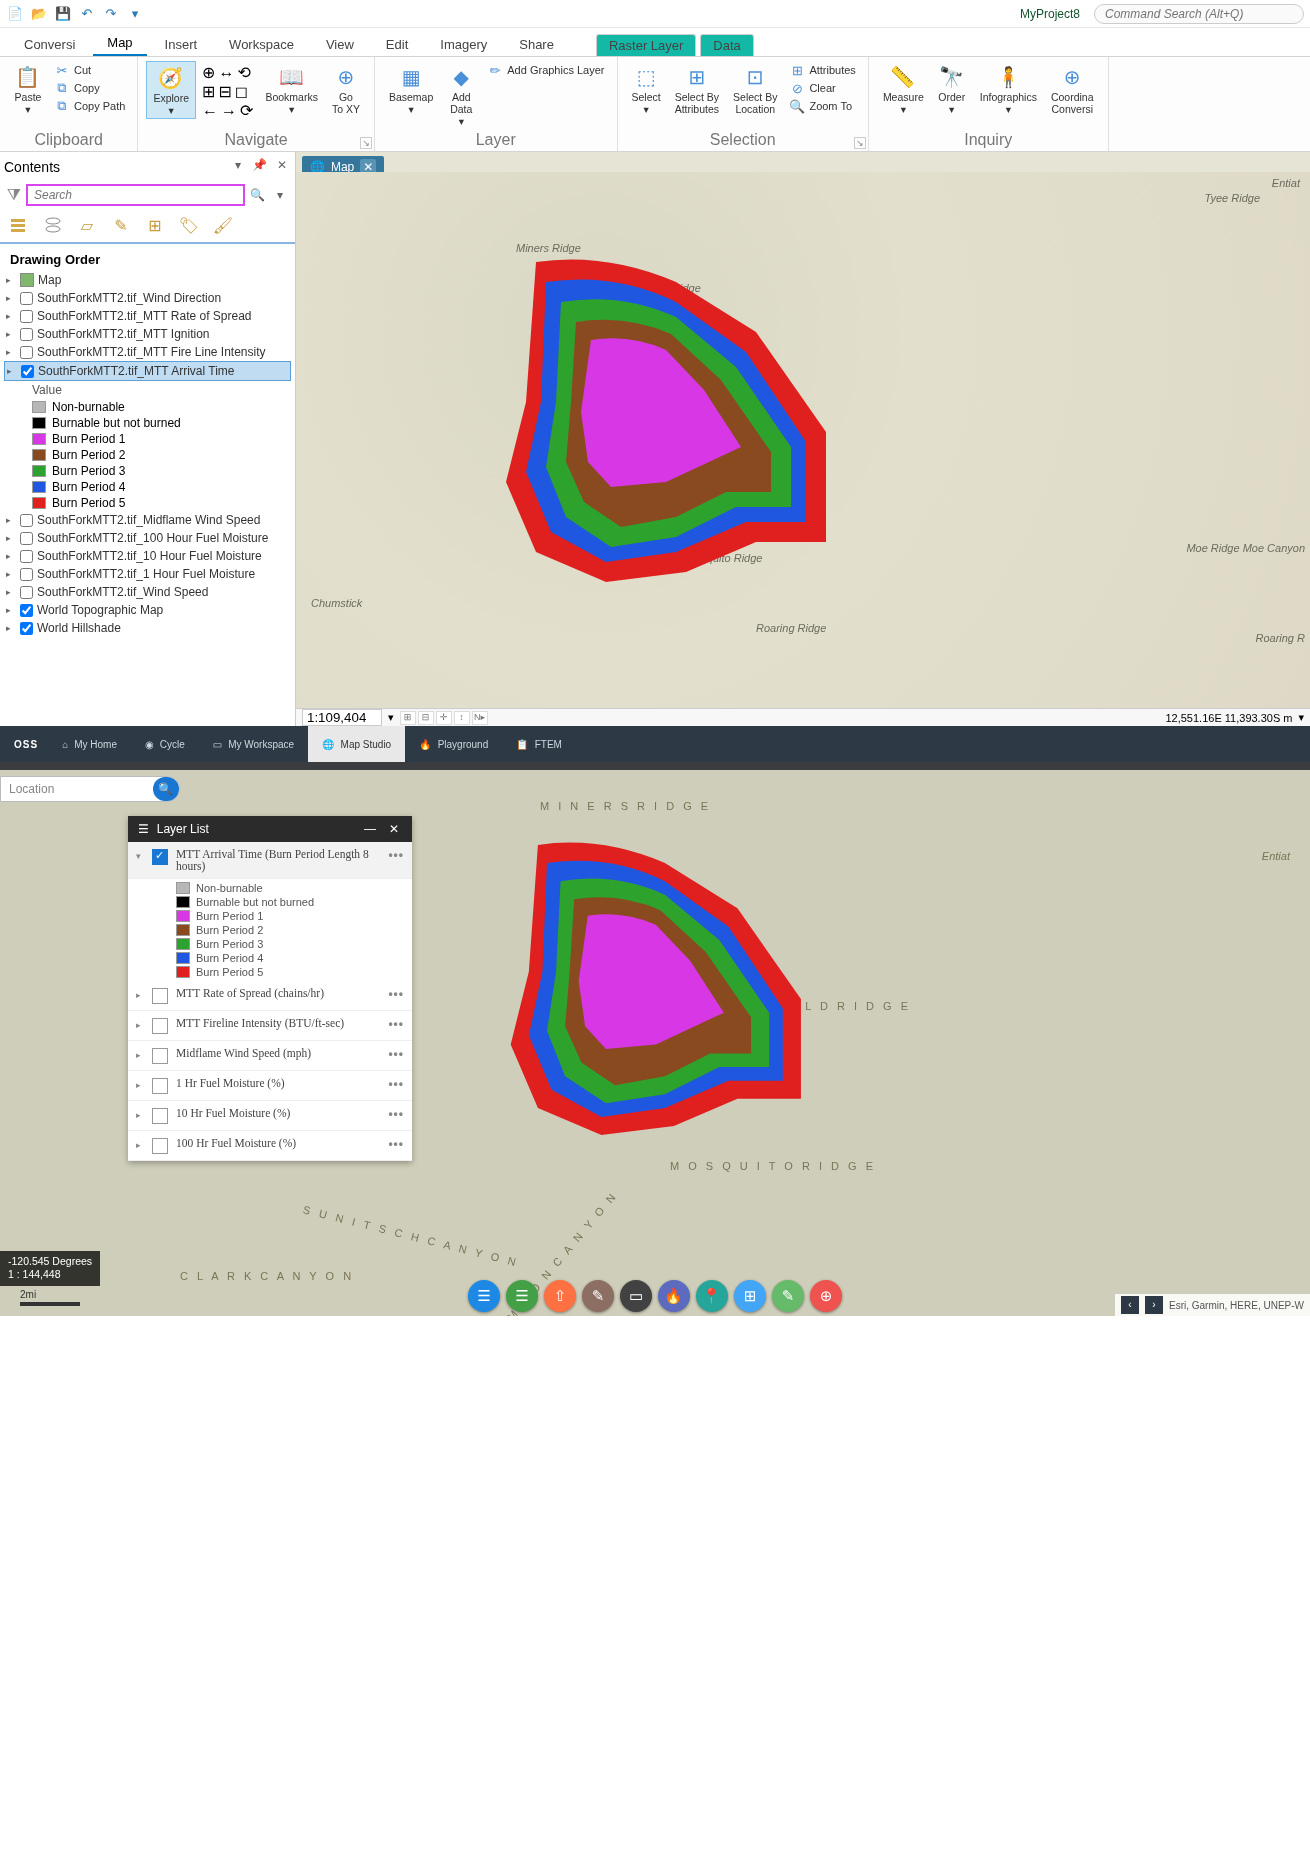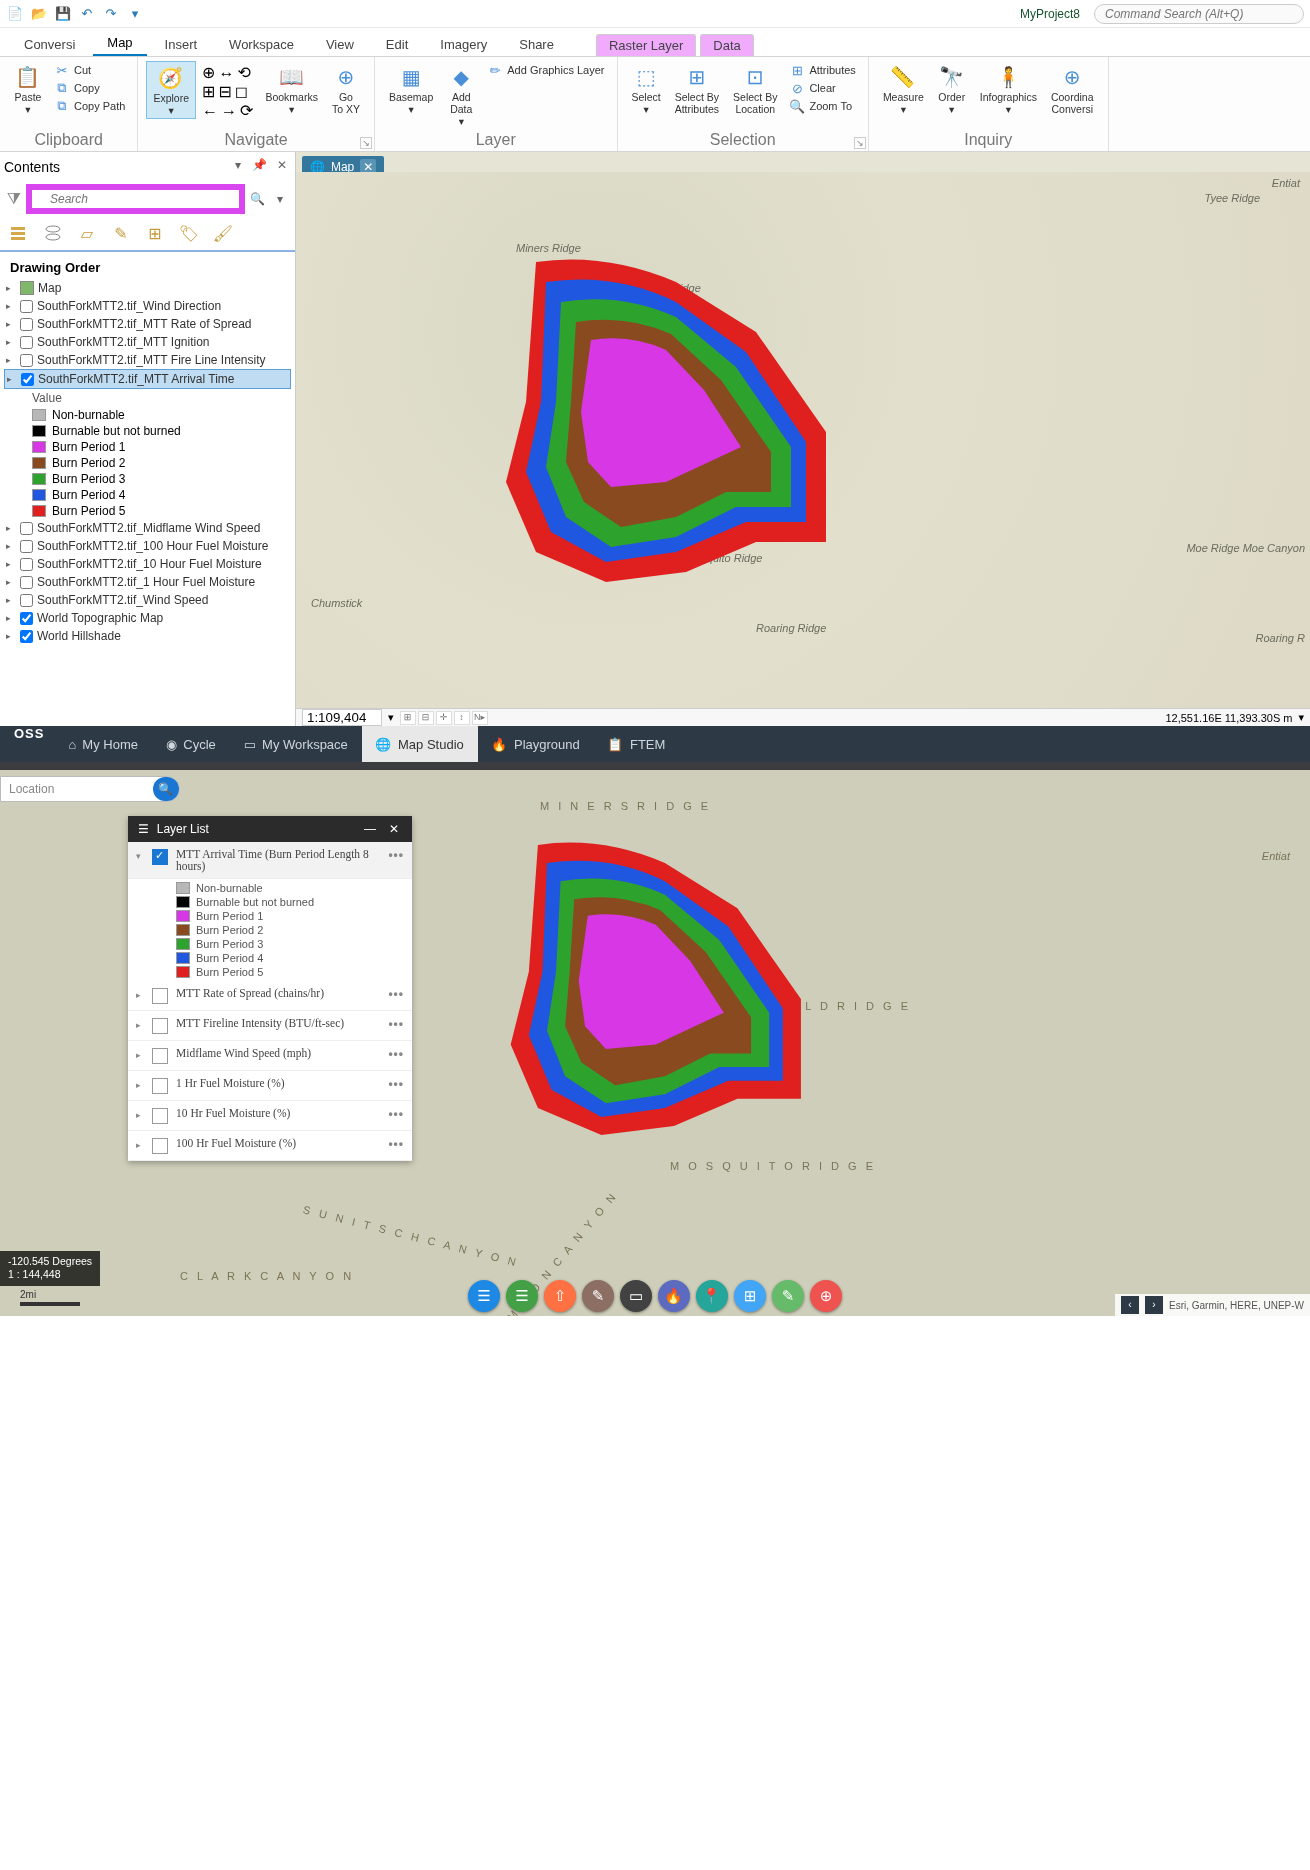--- a/index.html
+++ b/index.html
@@ -6,42 +6,42 @@
 body{background:#fff;width:1310px}
 
 .qat{display:flex;align-items:center;height:28px;padding:2px 6px;background:#fff;gap:6px;border-bottom:1px solid #e8e8e8}
 .qat .ico{width:18px;height:18px;display:flex;align-items:center;justify-content:center;color:#2b7bb9;font-size:13px}
 .qat-spacer{flex:1}
 .proj-name{font-size:12px;color:#14532d;margin-right:8px}
 .cmd-search{border:1px solid #ccc;border-radius:12px;padding:2px 10px;width:210px;font-size:12px;color:#888;font-style:italic;background:#fafafa}
 .ribbon-tabs{display:flex;align-items:flex-end;padding:0 10px;height:28px;font-size:13px;gap:4px}
 .ribbon-tab{padding:4px 14px;color:#444;cursor:pointer}
 .ribbon-tab.active{border-bottom:2px solid #007ac2;color:#000;font-weight:500}
-.ribbon-tab.ctx{background:#f0abfc;border:1px solid #ccc;border-bottom:none;border-radius:3px 3px 0 0;padding:3px 12px}
+.ribbon-tab.ctx{background:#14b8a6;border:1px solid #ccc;border-bottom:none;border-radius:3px 3px 0 0;padding:3px 12px}
 .ribbon-body{display:flex;border-top:1px solid #d4d4d4;border-bottom:1px solid #d4d4d4;background:#fdfdfd;height:96px}
 .rgrp{border-right:1px solid #e0e0e0;padding:4px 8px 2px;display:flex;flex-direction:column;position:relative}
 .rgrp-title{font-size:16px;color:#777;text-align:center;padding-top:2px}
 .rgrp-items{display:flex;flex:1;align-items:flex-start;gap:2px}
 .rbtn{display:flex;flex-direction:column;align-items:center;justify-content:center;padding:2px 6px;font-size:10.5px;color:#333;text-align:center;cursor:pointer;min-width:40px}
 .rbtn .ri{width:28px;height:28px;display:flex;align-items:center;justify-content:center;font-size:20px;color:#4a90d9}
 .rbtn.small{flex-direction:row;min-width:0;padding:1px 4px;gap:4px;font-size:11px;justify-content:flex-start;width:100%}
 .rbtn.small .ri{width:16px;height:16px;font-size:13px}
 .rstack{display:flex;flex-direction:column;gap:0;justify-content:flex-start}
 .rbtn.hl{background:#cfe8f6;border:1px solid #7fc0e4}
 .launch{position:absolute;right:2px;bottom:2px;font-size:9px;color:#888;border:1px solid #ccc;width:12px;height:12px;line-height:10px;text-align:center}
 
 .main-top{display:flex;height:574px}
 
 .contents{width:296px;border-right:1px solid #ccc;background:#fff;display:flex;flex-direction:column}
 .ct-head{display:flex;align-items:center;padding:6px 4px;font-size:14px;font-weight:500}
 .ct-head .sp{flex:1}
 .ct-head .hbtn{width:18px;height:18px;font-size:12px;color:#666;margin-left:4px;text-align:center;cursor:pointer}
 .ct-search{display:flex;align-items:center;padding:2px 6px;gap:4px}
 .ct-search .filter{width:16px;text-align:center;color:#888}
-.ct-search input{flex:1;border:6px solid #d946ef;padding:2px 18px;font-size:12px;font-style:italic;color:#8b5cf6}
+.ct-search input{flex:1;border:2px solid #d946ef;padding:2px 6px;font-size:12px;font-style:italic;color:#8b5cf6}
 .ct-search .sbtn{width:18px;color:#666;font-size:12px;text-align:center}
 .ct-toolbar{display:flex;padding:6px 8px;gap:12px;border-bottom:2px solid #8ab5e0}
 .ct-toolbar .ti{width:22px;height:22px;display:flex;align-items:center;justify-content:center;color:#c79b3b}
 .drawing-order{padding:8px 10px 4px;font-size:13px;font-weight:600}
 .tree{flex:1;overflow:auto;font-size:12px;padding:0 4px 8px}
 .tnode{display:flex;align-items:center;padding:2px 2px;gap:4px}
 .tnode .exp{width:10px;color:#666;font-size:9px}
 .tnode input[type=checkbox]{width:13px;height:13px}
 .tnode .lbl{flex:1;color:#333}
 .tnode.sel{background:#bfdcf2;border:1px solid #5aa0d6}
@@ -58,21 +58,21 @@
  radial-gradient(circle at 30% 30%,#d9d8c5 0,#e2e0cd 40%,#ddd9c6 100%);}
 .mlabel{position:absolute;font-size:11px;color:#6b6b5e;font-style:italic;white-space:nowrap}
 .fire-shape{position:absolute;left:110px;top:100px;width:430px;height:340px}
 .status-bar{position:absolute;bottom:0;left:0;right:0;height:18px;background:#f7f7f7;border-top:1px solid #ccc;display:flex;align-items:center;font-size:11px;padding:0 6px;gap:6px}
 .status-bar .scale{border:1px solid #ccc;padding:0 4px;width:80px;background:#fff}
 .status-bar .tool-row{display:flex;gap:2px}
 .status-bar .tool-row span{width:16px;height:14px;border:1px solid #ddd;background:#fff;font-size:9px;text-align:center;color:#777}
 .status-bar .sp{flex:1}
 
 .bottom{position:relative;height:590px;background:#3a3c40;overflow:hidden}
-.navbar{height:36px;background:#2d3945;display:flex;color:#cfd6dc;font-size:13px;padding:0 4px}
+.navbar{height:36px;background:#2d3945;display:flex;align-items:center;color:#cfd6dc;font-size:10px;padding:0 4px}
 .brand{font-weight:700;color:#fff;letter-spacing:1px;padding:0 10px}
 .navitem{padding:0 14px;height:100%;display:flex;align-items:center;gap:6px;cursor:pointer}
 .navitem.active{background:#e8e8e8;color:#333}
 .map2{position:absolute;top:44px;left:0;right:0;bottom:0;background:#cfceba}
 .loc-search{position:absolute;top:6px;left:0;width:180px;background:#fff;border-radius:0 14px 14px 0;height:26px;display:flex;align-items:center;padding:0 8px;font-size:12px;color:#888;border:1px solid #bbb}
 .loc-search .mag{margin-left:auto;background:#1976d2;color:#fff;width:26px;height:24px;border-radius:12px;text-align:center;line-height:24px;margin-right:-8px}
 .layer-list{position:absolute;top:46px;left:128px;width:284px;background:#fff;box-shadow:0 2px 6px rgba(0,0,0,.3);font-size:12px}
 .ll-head{background:#2b2b2b;color:#fff;padding:6px 10px;display:flex;align-items:center;gap:8px}
 .ll-head .sp{flex:1}
 .ll-head .hbtn{width:16px;text-align:center;cursor:pointer}

